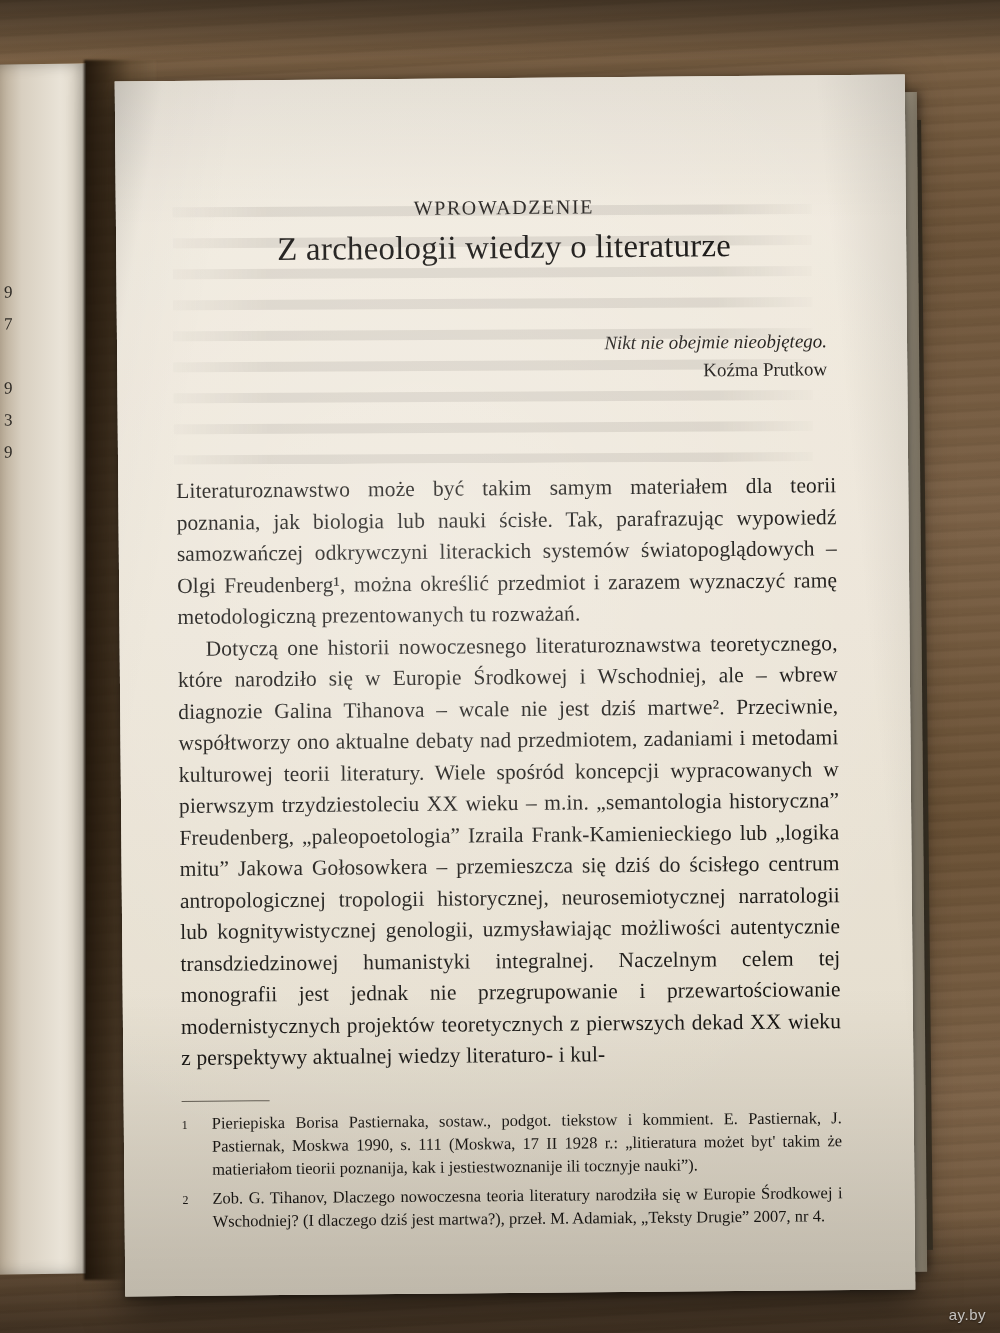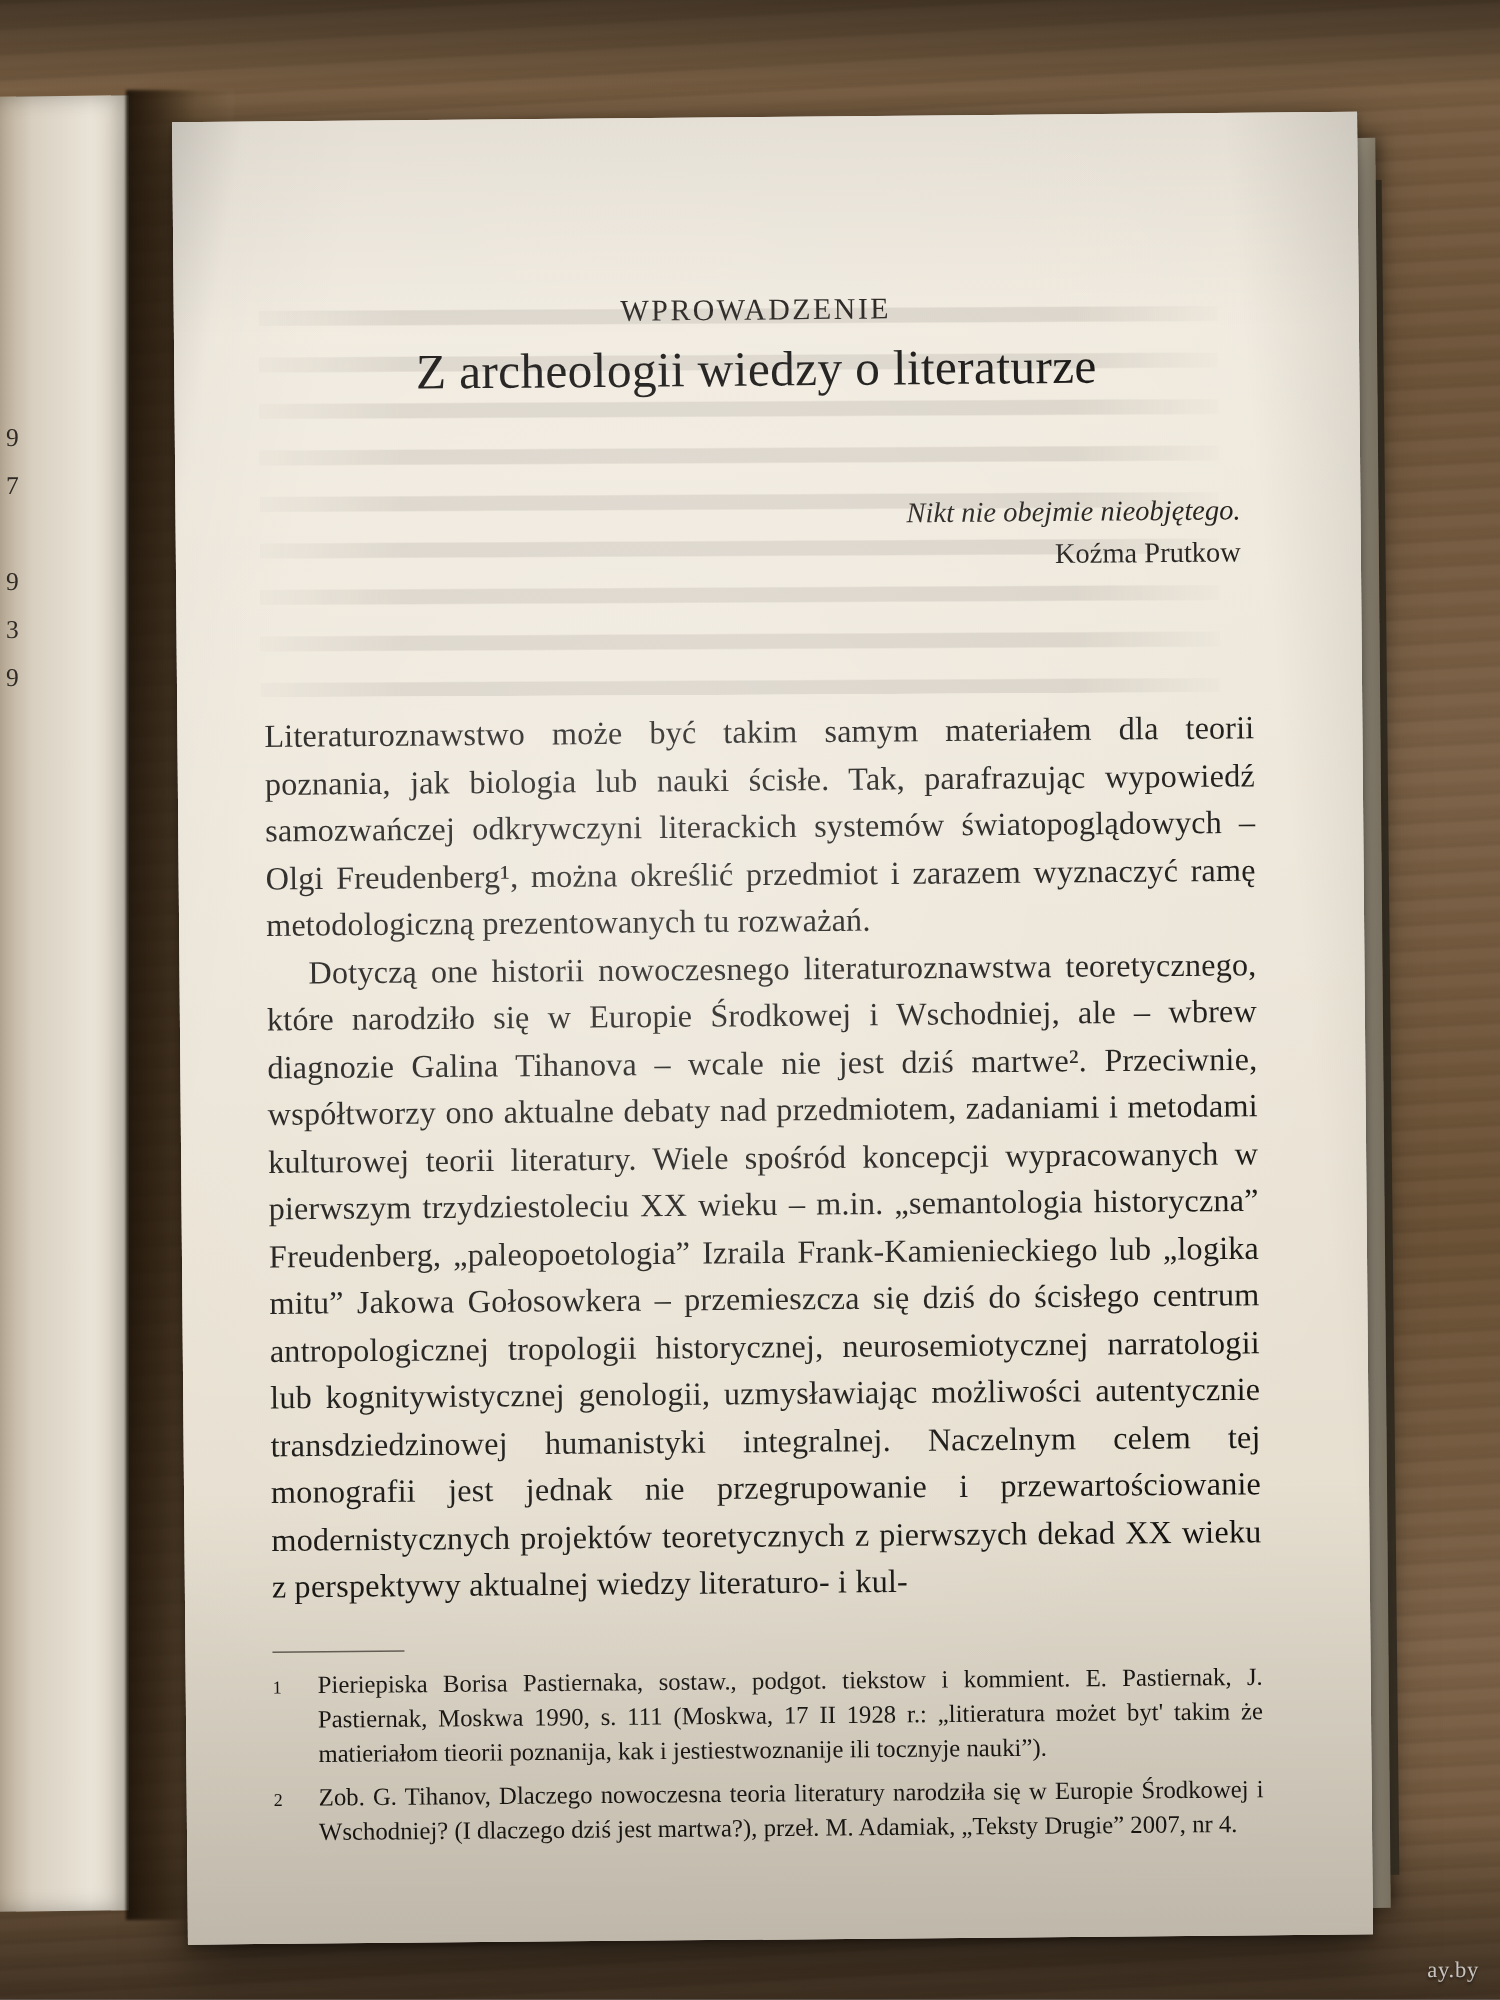--- a/index.html
+++ b/index.html
@@ -231,21 +231,21 @@
     padding-top: 2px;
   }
   .fn-body { flex: 1 1 auto; }
 
   
   .watermark {
     position: absolute;
     right: 14px;
     bottom: 10px;
     color: rgba(255,255,255,0.72);
-    font-family: Liberation Serif, serif;
+    font-family: Liberation Sans, sans-serif;
     font-size: 15px;
     letter-spacing: .5px;
     text-shadow: 0 1px 2px rgba(0,0,0,.6);
   }
 </style>
 </head>
 <body>
 
 <div id="page">
 

